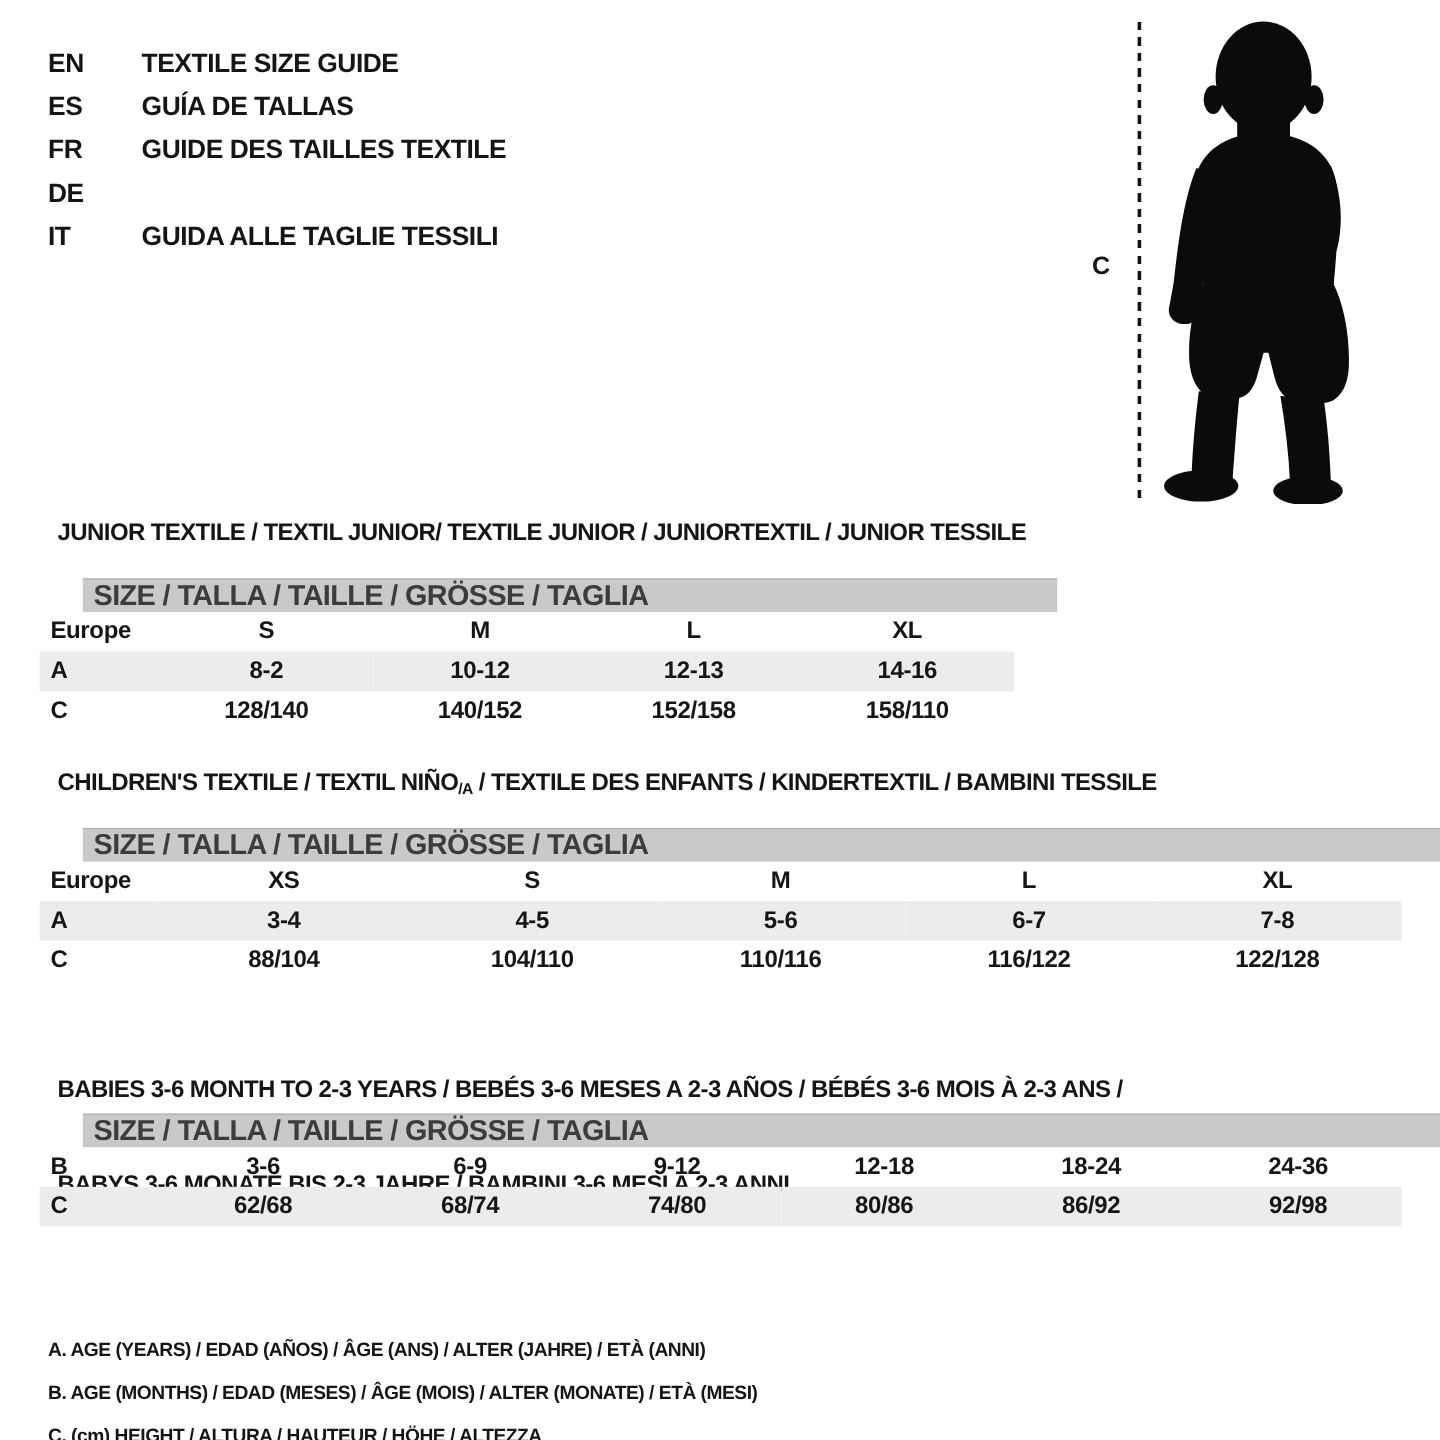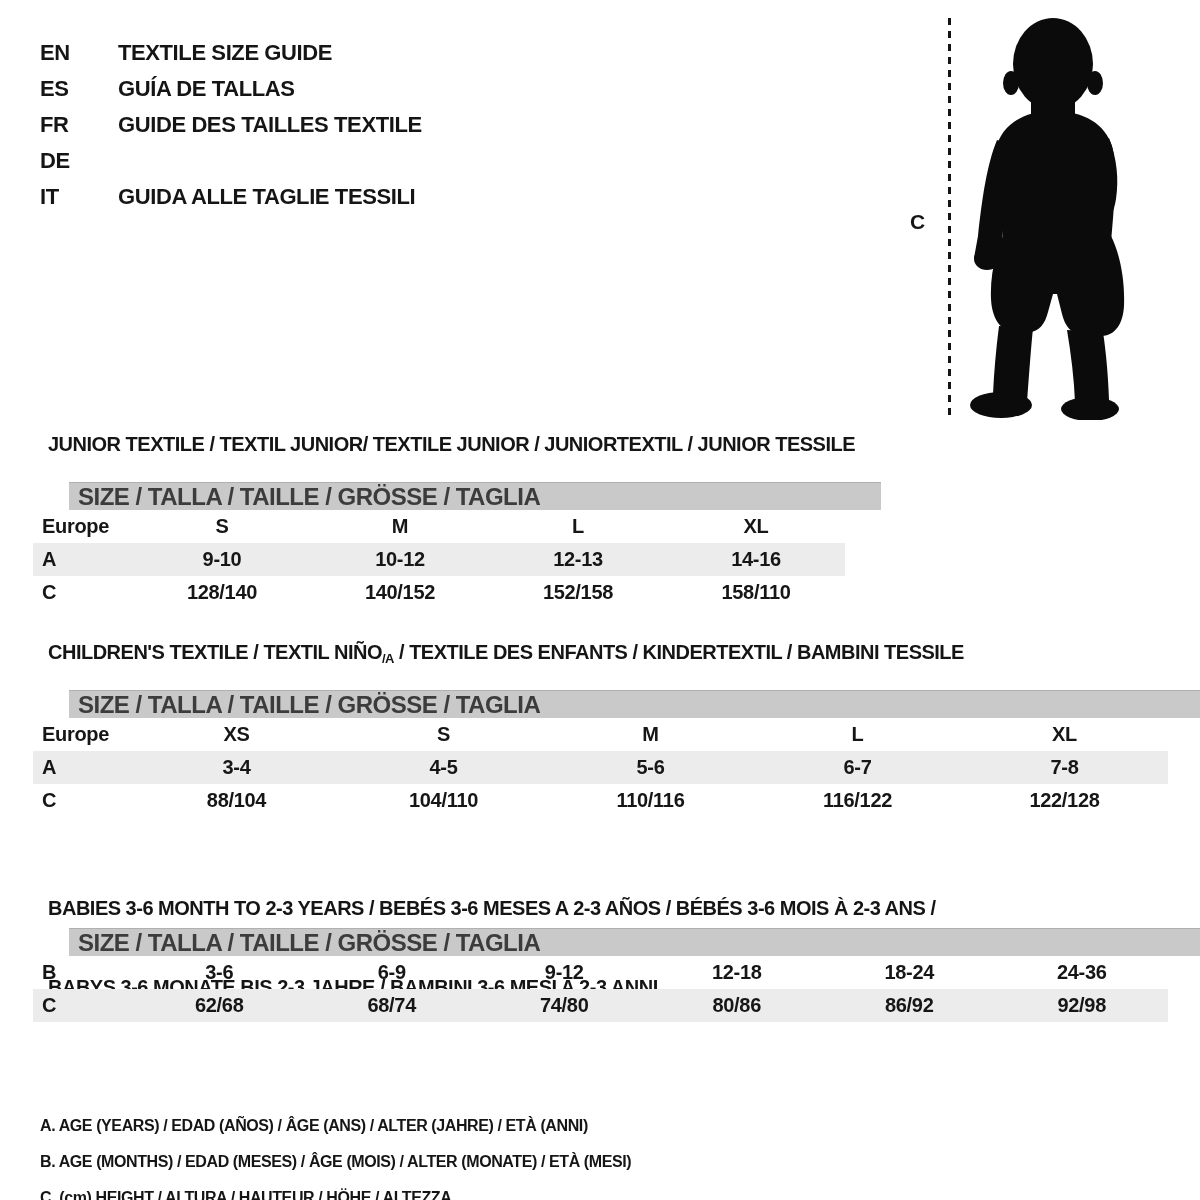--- a/index.html
+++ b/index.html
@@ -125,21 +125,21 @@
     <tbody>
         <tr>
       <td class="first">Europe</td>
       <td>S</td>
       <td>M</td>
       <td>L</td>
       <td>XL</td>
     </tr>
     <tr class="alt">
       <td class="first">A</td>
-      <td>9-10</td>
+      <td>8-2</td>
       <td>10-12</td>
       <td>12-13</td>
       <td>14-16</td>
     </tr>
     <tr>
       <td class="first">C</td>
       <td>128/140</td>
       <td>140/152</td>
       <td>152/158</td>
       <td>158/110</td>

